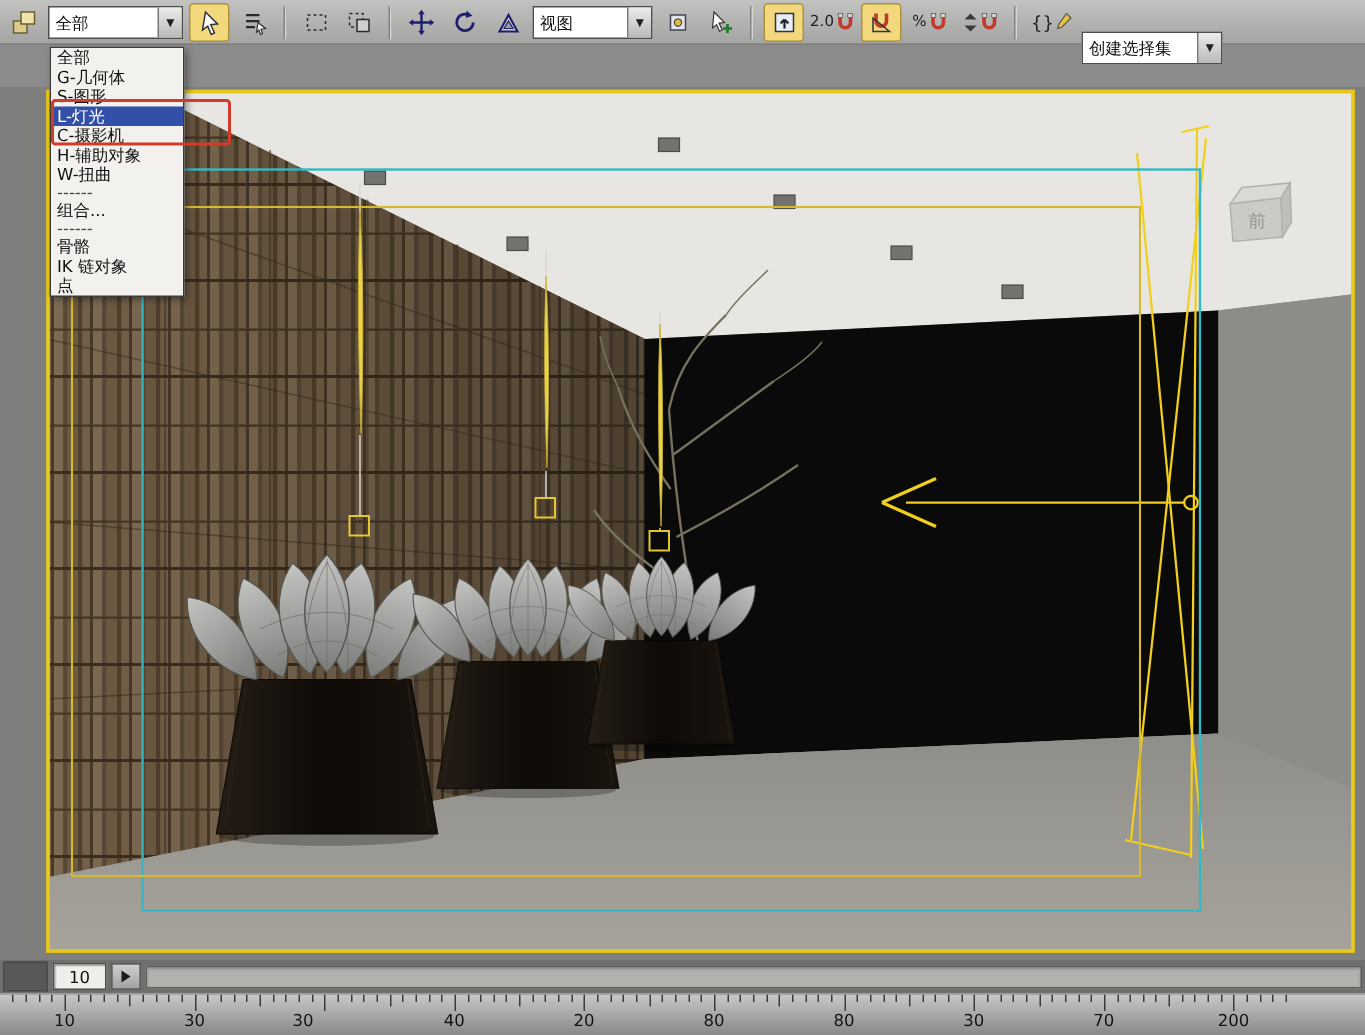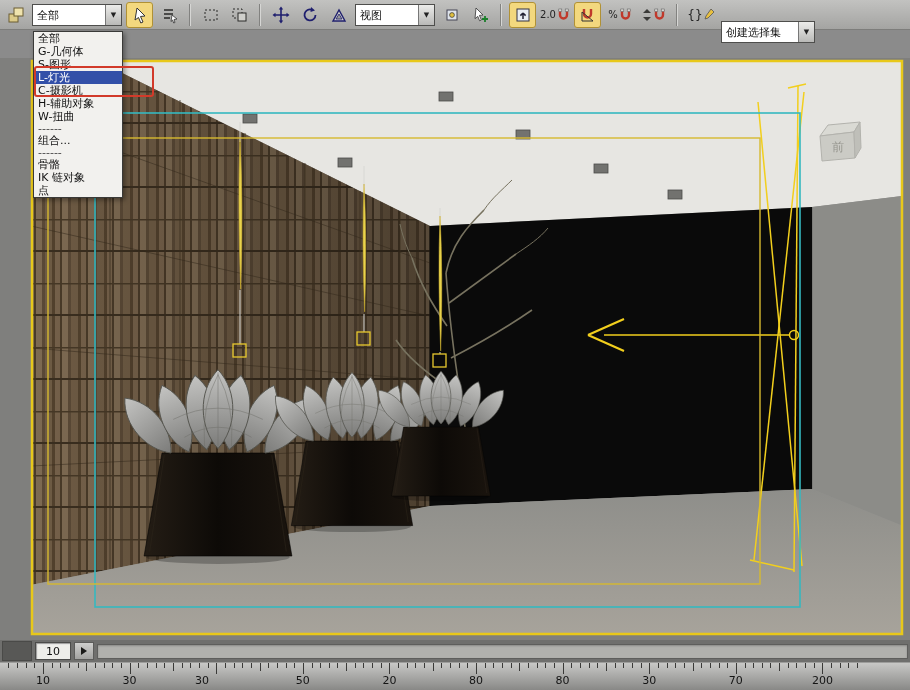--- a/index.html
+++ b/index.html
@@ -486,21 +486,21 @@
         <div class="tick" style="left: 805.1px;"></div>
         <div class="tick" style="left: 813.7px;"></div>
         <div class="tick major" style="left: 822.4px;"></div>
         <div class="tick" style="left: 831.1px;"></div>
         <div class="tick" style="left: 839.7px;"></div>
         <div class="tick" style="left: 848.4px;"></div>
         <div class="tick" style="left: 857px;"></div>
         <div class="rnum" style="left: 43px;">10</div>
         <div class="rnum" style="left: 129.6px;">30</div>
         <div class="rnum" style="left: 202px;">30</div>
-        <div class="rnum" style="left: 302.8px;">50</div>
+        <div class="rnum" style="left: 302.8px;">40</div>
         <div class="rnum" style="left: 389.4px;">20</div>
         <div class="rnum" style="left: 476px;">80</div>
         <div class="rnum" style="left: 562.6px;">80</div>
         <div class="rnum" style="left: 649.2px;">30</div>
         <div class="rnum" style="left: 735.8px;">70</div>
         <div class="rnum" style="left: 822.4px;">200</div>
       </div>
   </div>
 
 </div>

